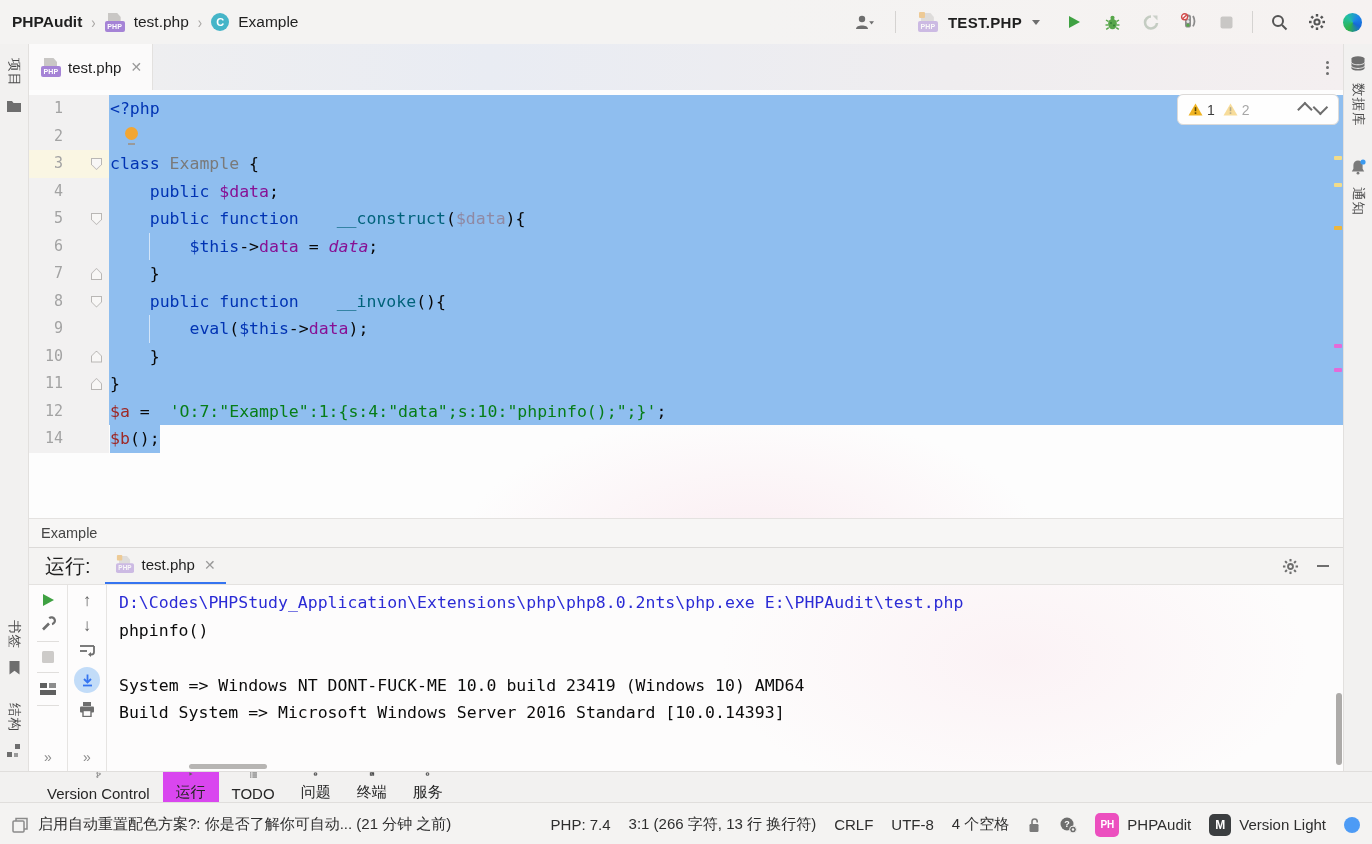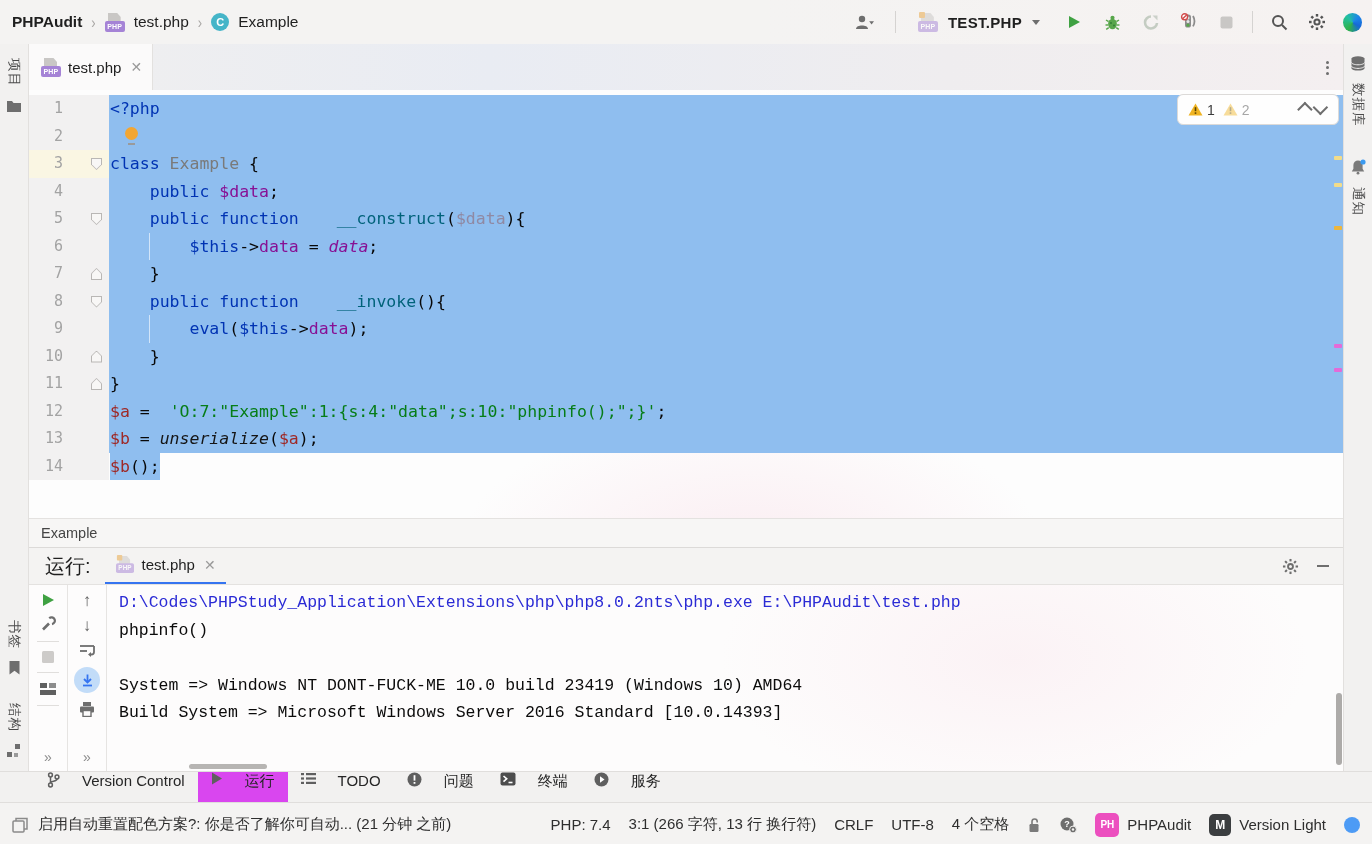--- a/index.html
+++ b/index.html
@@ -102,30 +102,30 @@
   #console{flex:1;display:flex;background:
       radial-gradient(420px 220px at 75% 40%,rgba(248,224,232,.35),transparent 70%),#FDFCFC;
       border-top:1px solid #E4E2E0;position:relative;overflow:hidden;}
   .ctoolcol{width:38px;flex:none;display:flex;flex-direction:column;align-items:center;padding:8px 0 6px;gap:9px;}
   .ctoolcol.first{border-right:1px solid #E6E4E2;}
   .ctoolcol.second{border-right:1px solid #E6E4E2;}
   .csep{width:22px;height:1px;background:#E0DEDC;}
   .arrowtxt{color:#5F5F5F;font-size:17px;line-height:16px;}
   .morebtn{margin-top:auto;color:#8C8C8C;font-size:14px;}
   .scrollend{width:26px;height:26px;border-radius:50%;background:#C2DCF8;display:flex;align-items:center;justify-content:center;}
-  #cbody{flex:1;padding:4px 0 0 12px;font-family:Liberation Mono, monospace;}
+  #cbody{flex:1;padding:4px 0 0 12px;}
   .cline{height:27.5px;line-height:27.5px;font-size:16.5px;white-space:pre;color:#0b0b0b;}
   .cline.path{color:#2B2BD5;}
   .hthumb{position:absolute;bottom:2px;left:160px;width:78px;height:5px;background:#B7B5B3;border-radius:3px;}
   .vthumb{position:absolute;right:1px;bottom:6px;width:6px;height:72px;background:#ADABA9;border-radius:3px;}
 
   
   #bottombar{height:30px;background:#F2F1F0;border-top:1px solid #E0DEDC;display:flex;align-items:stretch;
              padding-left:34px;font-size:15px;}
-  .twb{display:flex;gap:22px;padding:0 13px;color:#262626;}
+  .twb{display:flex;align-items:center;gap:7px;padding:0 13px;color:#262626;flex-direction:column;}
   .twb.active{background:#d946ef;}
 
   
   #statusbar{height:43px;background:#F4F3F2;border-top:1px solid #E0DEDC;display:flex;align-items:center;
              padding:0 12px;font-size:15px;color:#2e2e2e;gap:18px;}
   #statusbar .msg{display:flex;align-items:center;gap:10px;}
   #statusbar .grow{flex:1;}
   .pillPH{width:24px;height:24px;border-radius:5px;background:#EC4FBF;color:#fff;font-size:10px;font-weight:700;
           display:flex;align-items:center;justify-content:center;}
   .pillM{width:22px;height:22px;border-radius:5px;background:#3B3E40;color:#fff;font-size:12px;font-weight:700;
@@ -288,21 +288,20 @@
           <div class="eline"><div class="gut cur"><span class="num">3</span><span class="fold down"></span></div><div class="codecell sel"><span class="seg kw">class</span><span class="seg plain"> </span><span class="seg cls">Example</span><span class="seg plain"> {</span></div></div>
           <div class="eline"><div class="gut"><span class="num">4</span></div><div class="codecell sel"><span class="seg kw">    public</span><span class="seg plain"> </span><span class="seg fld">$data</span><span class="seg plain">;</span></div></div>
           <div class="eline"><div class="gut"><span class="num">5</span><span class="fold down"></span></div><div class="codecell sel"><span class="seg kw">    public function</span><span class="seg plain"> </span><span class="seg fn">__construct</span><span class="seg plain">(</span><span class="seg param">$data</span><span class="seg plain">){</span></div></div>
           <div class="eline"><div class="gut"><span class="num">6</span></div><div class="codecell sel g"><span class="seg kw">        $this</span><span class="seg plain">-&gt;</span><span class="seg fld">data</span><span class="seg plain"> = </span><span class="seg const">data</span><span class="seg plain">;</span></div></div>
           <div class="eline"><div class="gut"><span class="num">7</span><span class="fold up"></span></div><div class="codecell sel"><span class="seg plain">    }</span></div></div>
           <div class="eline"><div class="gut"><span class="num">8</span><span class="fold down"></span></div><div class="codecell sel"><span class="seg kw">    public function</span><span class="seg plain"> </span><span class="seg fn">__invoke</span><span class="seg plain">(){</span></div></div>
           <div class="eline"><div class="gut"><span class="num">9</span></div><div class="codecell sel g"><span class="seg kw">        eval</span><span class="seg plain">(</span><span class="seg kw">$this</span><span class="seg plain">-&gt;</span><span class="seg fld">data</span><span class="seg plain">);</span></div></div>
           <div class="eline"><div class="gut"><span class="num">10</span><span class="fold up"></span></div><div class="codecell sel"><span class="seg plain">    }</span></div></div>
           <div class="eline"><div class="gut"><span class="num">11</span><span class="fold up"></span></div><div class="codecell sel"><span class="seg plain">}</span></div></div>
           <div class="eline"><div class="gut"><span class="num">12</span></div><div class="codecell sel"><span class="seg lvar">$a</span><span class="seg plain"> =  </span><span class="seg str">'O:7:"Example":1:{s:4:"data";s:10:"phpinfo();";}'</span><span class="seg plain">;</span></div></div>
-          <div class="eline"><div class="gut"><span class="num">13</span></div><div class="codecell sel"><span class="seg lvar">$b</span><span class="seg plain"> = </span><span class="seg fncall">unserialize</span><span class="seg plain">(</span><span class="seg lvar">$a</span><span class="seg plain">);</span></div></div>
           <div class="eline"><div class="gut"><span class="num">14</span></div><div class="codecell"><span class="selwrap"><span class="seg lvar">$b</span><span class="seg plain">();</span></span></div></div>
         </div>
 
       <div id="inspections">
         <span class="warnset">
           <svg width="15" height="13" viewBox="0 0 15 13">
               <path d="M7.5 0.5 14.5 12.5 H0.5 Z" fill="#F0B422"></path>
               <rect x="6.7" y="4.2" width="1.6" height="4" fill="#5c4500"></rect>
               <rect x="6.7" y="9.3" width="1.6" height="1.6" fill="#5c4500"></rect>
             </svg>

